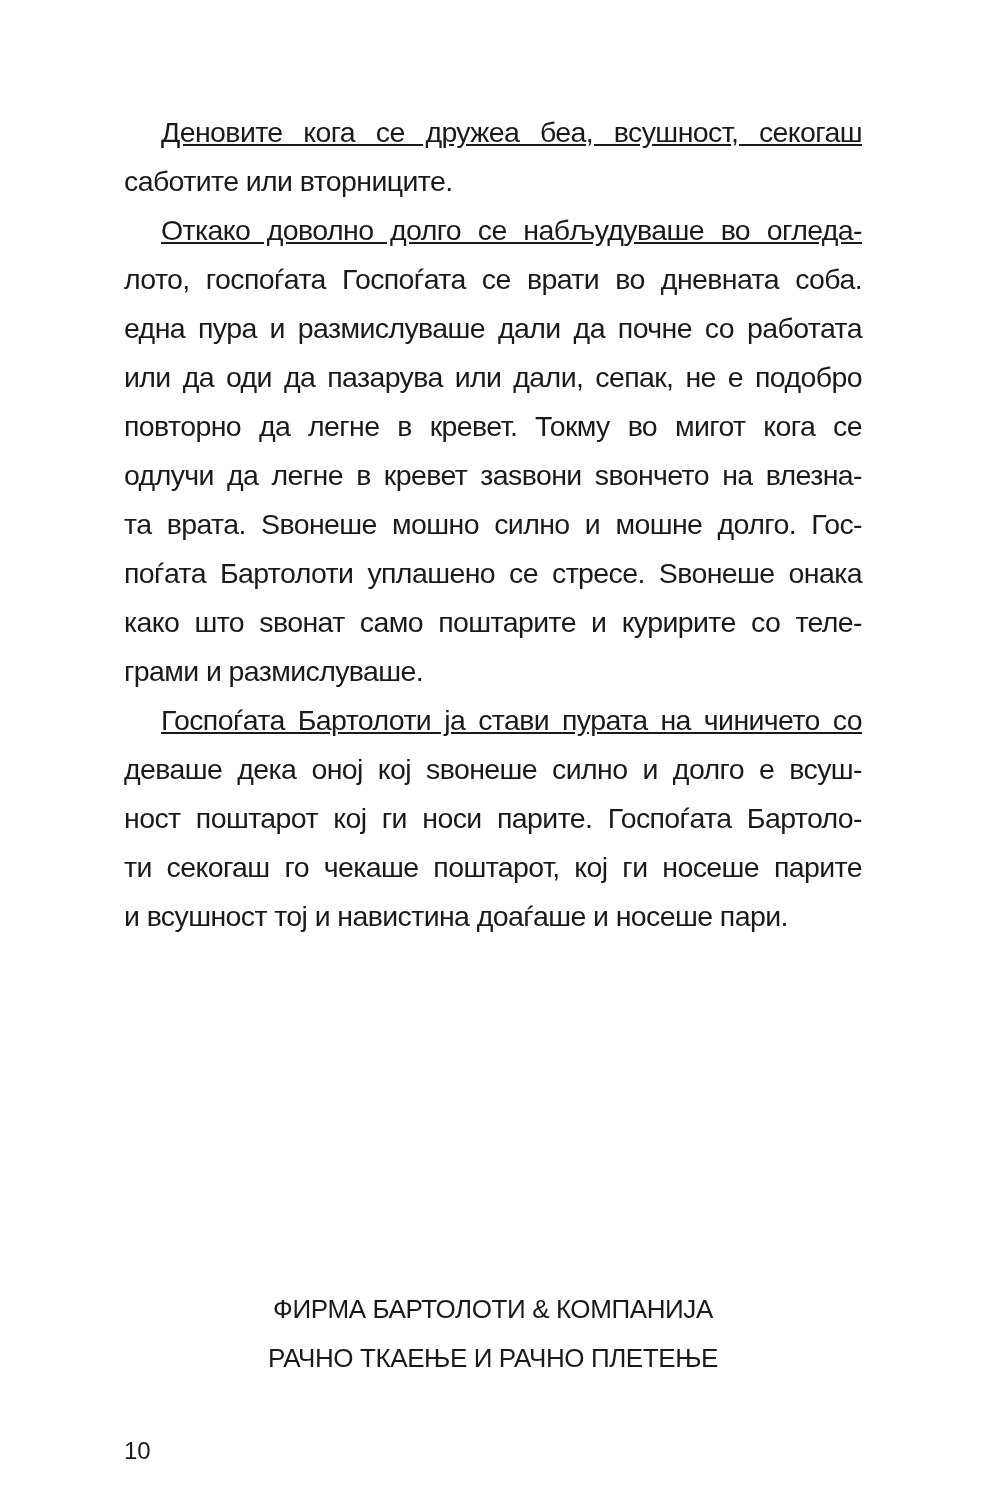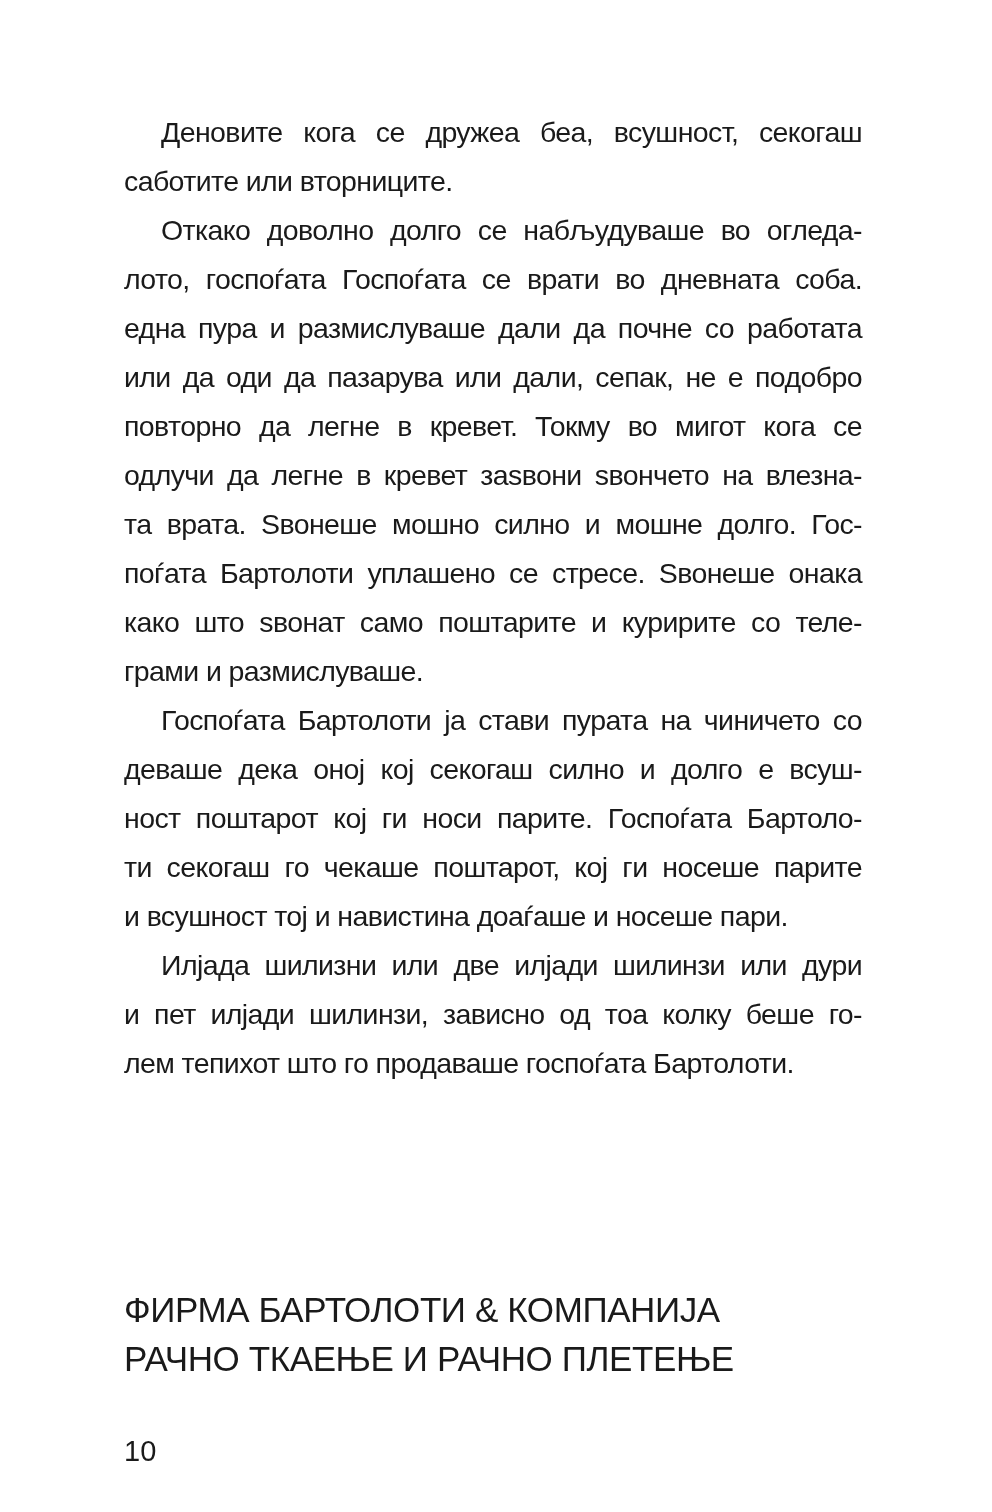--- a/index.html
+++ b/index.html
@@ -34,39 +34,40 @@
       display: block;
       text-align: justify;
       text-align-last: justify;
       white-space: nowrap;
     }
     .line.last {
       text-align-last: left;
     }
     .line.first {
       padding-left: 37px;
+      text-decoration: underline;
     }
     .signature {
       position: absolute;
       left: 124px;
       top: 1285px;
       width: 738px;
-      text-align: left;
-      font-size: 35px;
+      text-align: center;
+      font-size: 26px;
       line-height: 49px;
       letter-spacing: -0.4px;
     }
     .sig-line {
       display: block;
     }
     .page-number {
       position: absolute;
       left: 124px;
       top: 1436px;
-      font-size: 29px;
+      font-size: 24px;
       line-height: 30px;
     }
   </style>
 </head>
 <body>
 
 <div class="page">
 
   <p class="para" style="margin-bottom:0;">
     <span class="line first">Деновите кога се дружеа беа, всушност, секогаш</span>
@@ -81,31 +82,26 @@
     <span class="line">повторно да легне в кревет. Токму во мигот кога се</span>
     <span class="line">одлучи да легне в кревет заѕвони ѕвончето на влезна-</span>
     <span class="line">та врата. Ѕвонеше мошно силно и мошне долго. Гос-</span>
     <span class="line">поѓата Бартолоти уплашено се стресе. Ѕвонеше онака</span>
     <span class="line">како што ѕвонат само поштарите и куририте со теле-</span>
     <span class="line last">грами и размислуваше.</span>
   </p>
 
   <p class="para">
     <span class="line first">Госпоѓата Бартолоти ја стави пурата на чиничето со</span>
-    <span class="line">деваше дека оној кој секогаш силно и долго е всуш-</span>
+    <span class="line">деваше дека оној кој ѕвонеше силно и долго е всуш-</span>
     <span class="line">ност поштарот кој ги носи парите. Госпоѓата Бартоло-</span>
     <span class="line">ти секогаш го чекаше поштарот, кој ги носеше парите</span>
     <span class="line last">и всушност тој и навистина доаѓаше и носеше пари.</span>
   </p>
 
-  <p class="para">
-    <span class="line first">Илјада шилизни или две илјади шилинзи или дури</span>
-    <span class="line">и пет илјади шилинзи, зависно од тоа колку беше го-</span>
-    <span class="line last">лем тепихот што го продаваше госпоѓата Бартолоти.</span>
-  </p>
 
 
 </div>
 
 <div class="signature">
   <span class="sig-line">ФИРМА БАРТОЛОТИ &amp; КОМПАНИЈА</span>
   <span class="sig-line">РАЧНО ТКАЕЊЕ И РАЧНО ПЛЕТЕЊЕ</span>
 </div>
 
 <div class="page-number">10</div>

